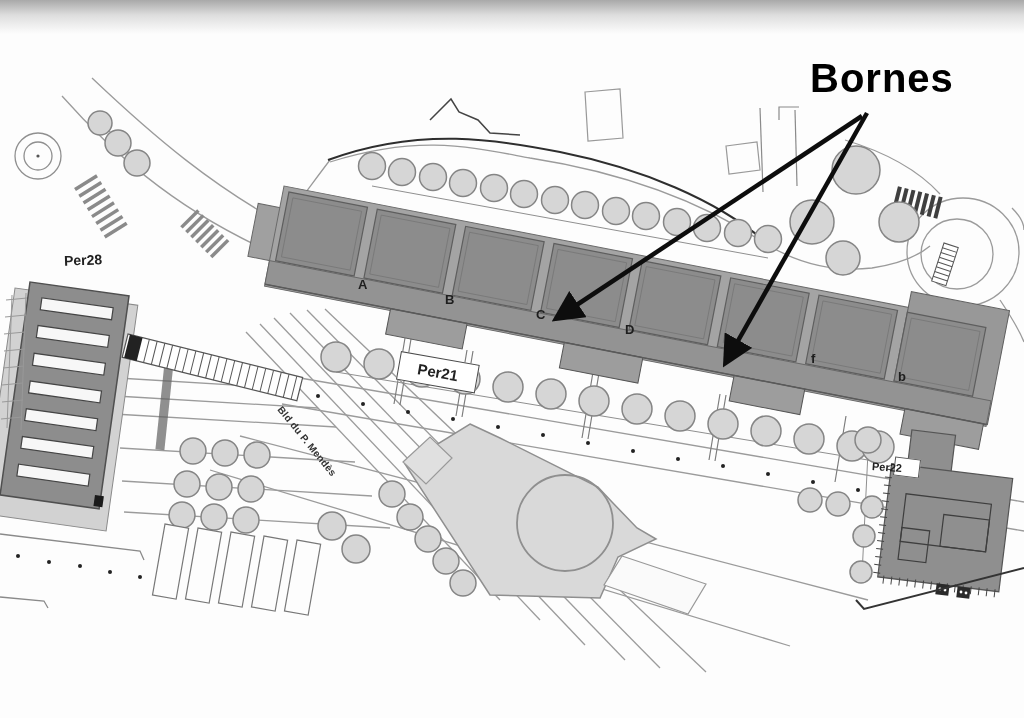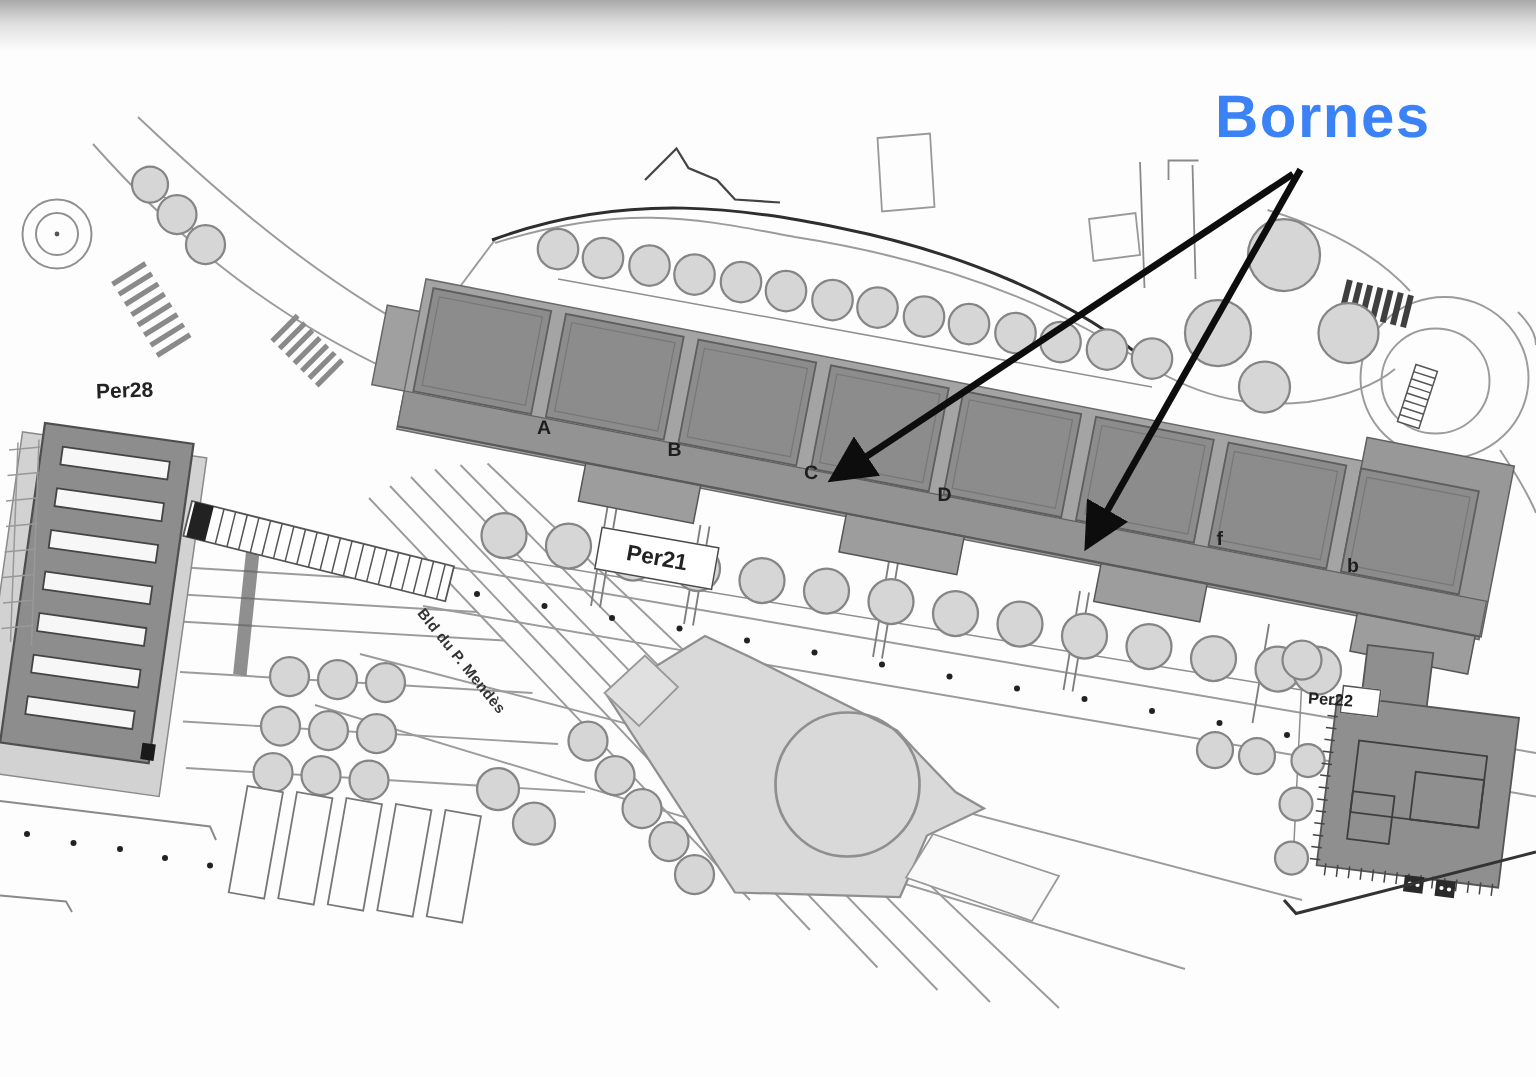--- a/index.html
+++ b/index.html
@@ -2,21 +2,21 @@
 <html><head>
 <meta charset="utf-8">
 <style>
   html,body{margin:0;padding:0;background:#fff;}
   .stage{position:relative;width:1024px;height:718px;background:#fdfdfd;overflow:hidden;
          font-family:"Liberation Sans", sans-serif;}
   .top-fade{position:absolute;left:0;top:0;width:1024px;height:34px;
             background:linear-gradient(#a9a9a9 0%, #dedede 45%, #fdfdfd 100%);}
   svg{position:absolute;left:0;top:0;}
   .lbl{position:absolute;color:#222;white-space:nowrap;}
-  .bornes{left:810px;top:56px;font-size:40px;font-weight:600;color:#3b82f6;letter-spacing:1px;}
+  .bornes{left:810px;top:56px;font-size:40px;font-weight:600;color:#000000;letter-spacing:1px;}
   .per28{left:64px;top:252px;font-size:14px;font-weight:700;transform:rotate(-2deg);}
   .per21-box{position:absolute;left:401px;top:351px;width:78px;height:27px;background:#fff;
              border:1.5px solid #4a4a4a;transform:rotate(10deg);transform-origin:top left;
              display:flex;align-items:center;justify-content:center;font-size:15px;font-weight:700;color:#222;}
   .per22-box{position:absolute;left:894px;top:458px;width:24px;height:17px;background:#fff;
              border:1px solid #555;transform:rotate(7deg);}
   .per22{left:872px;top:461px;font-size:11px;font-weight:700;transform:rotate(4deg);}
   .zone{font-size:13px;font-weight:700;color:#1e1e1e;}
   .zA{left:358px;top:277px;} .zB{left:445px;top:292px;} .zC{left:536px;top:307px;}
   .zD{left:625px;top:322px;} .zf{left:811px;top:351px;} .zb{left:898px;top:369px;}

